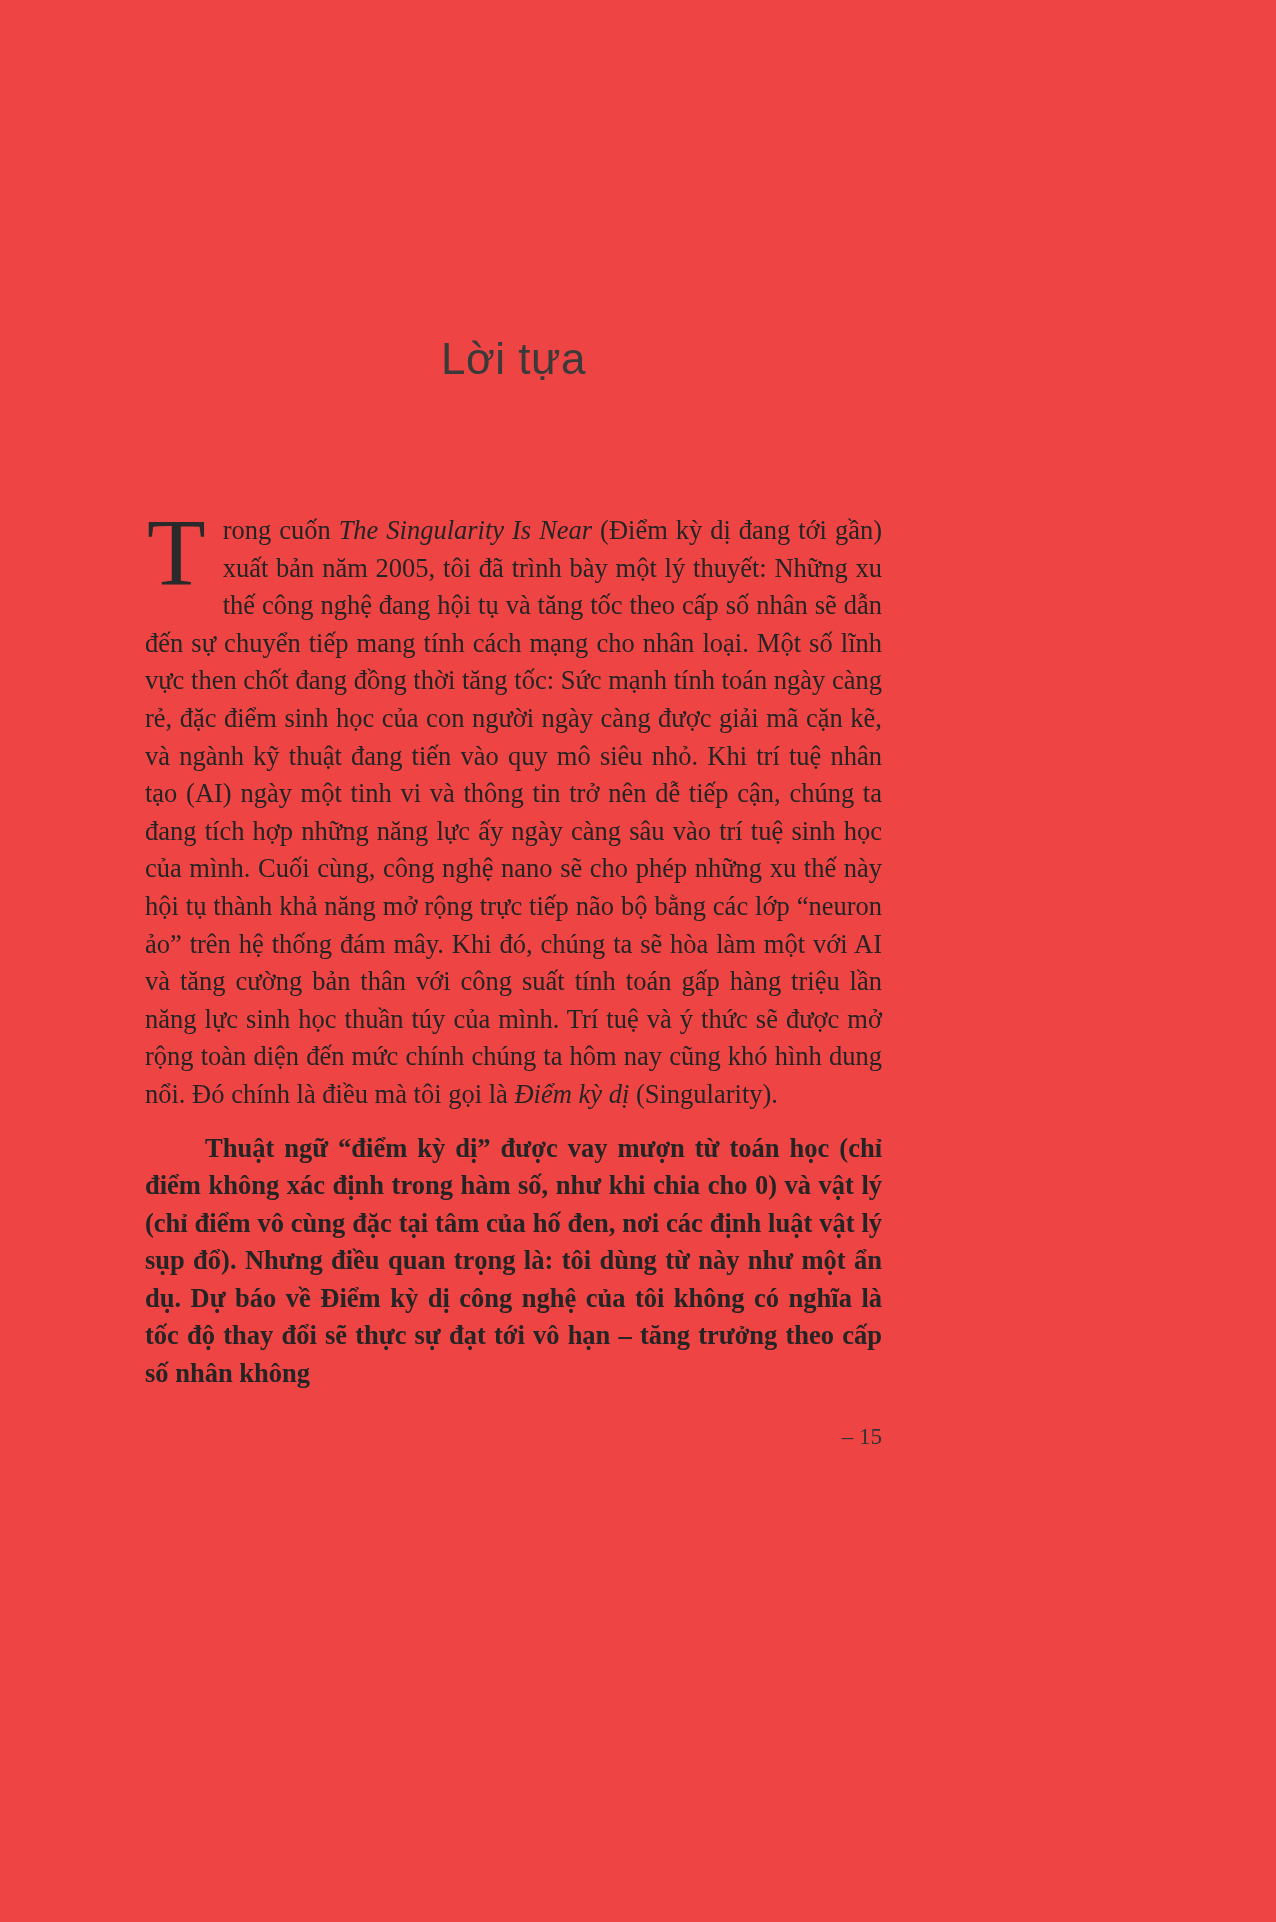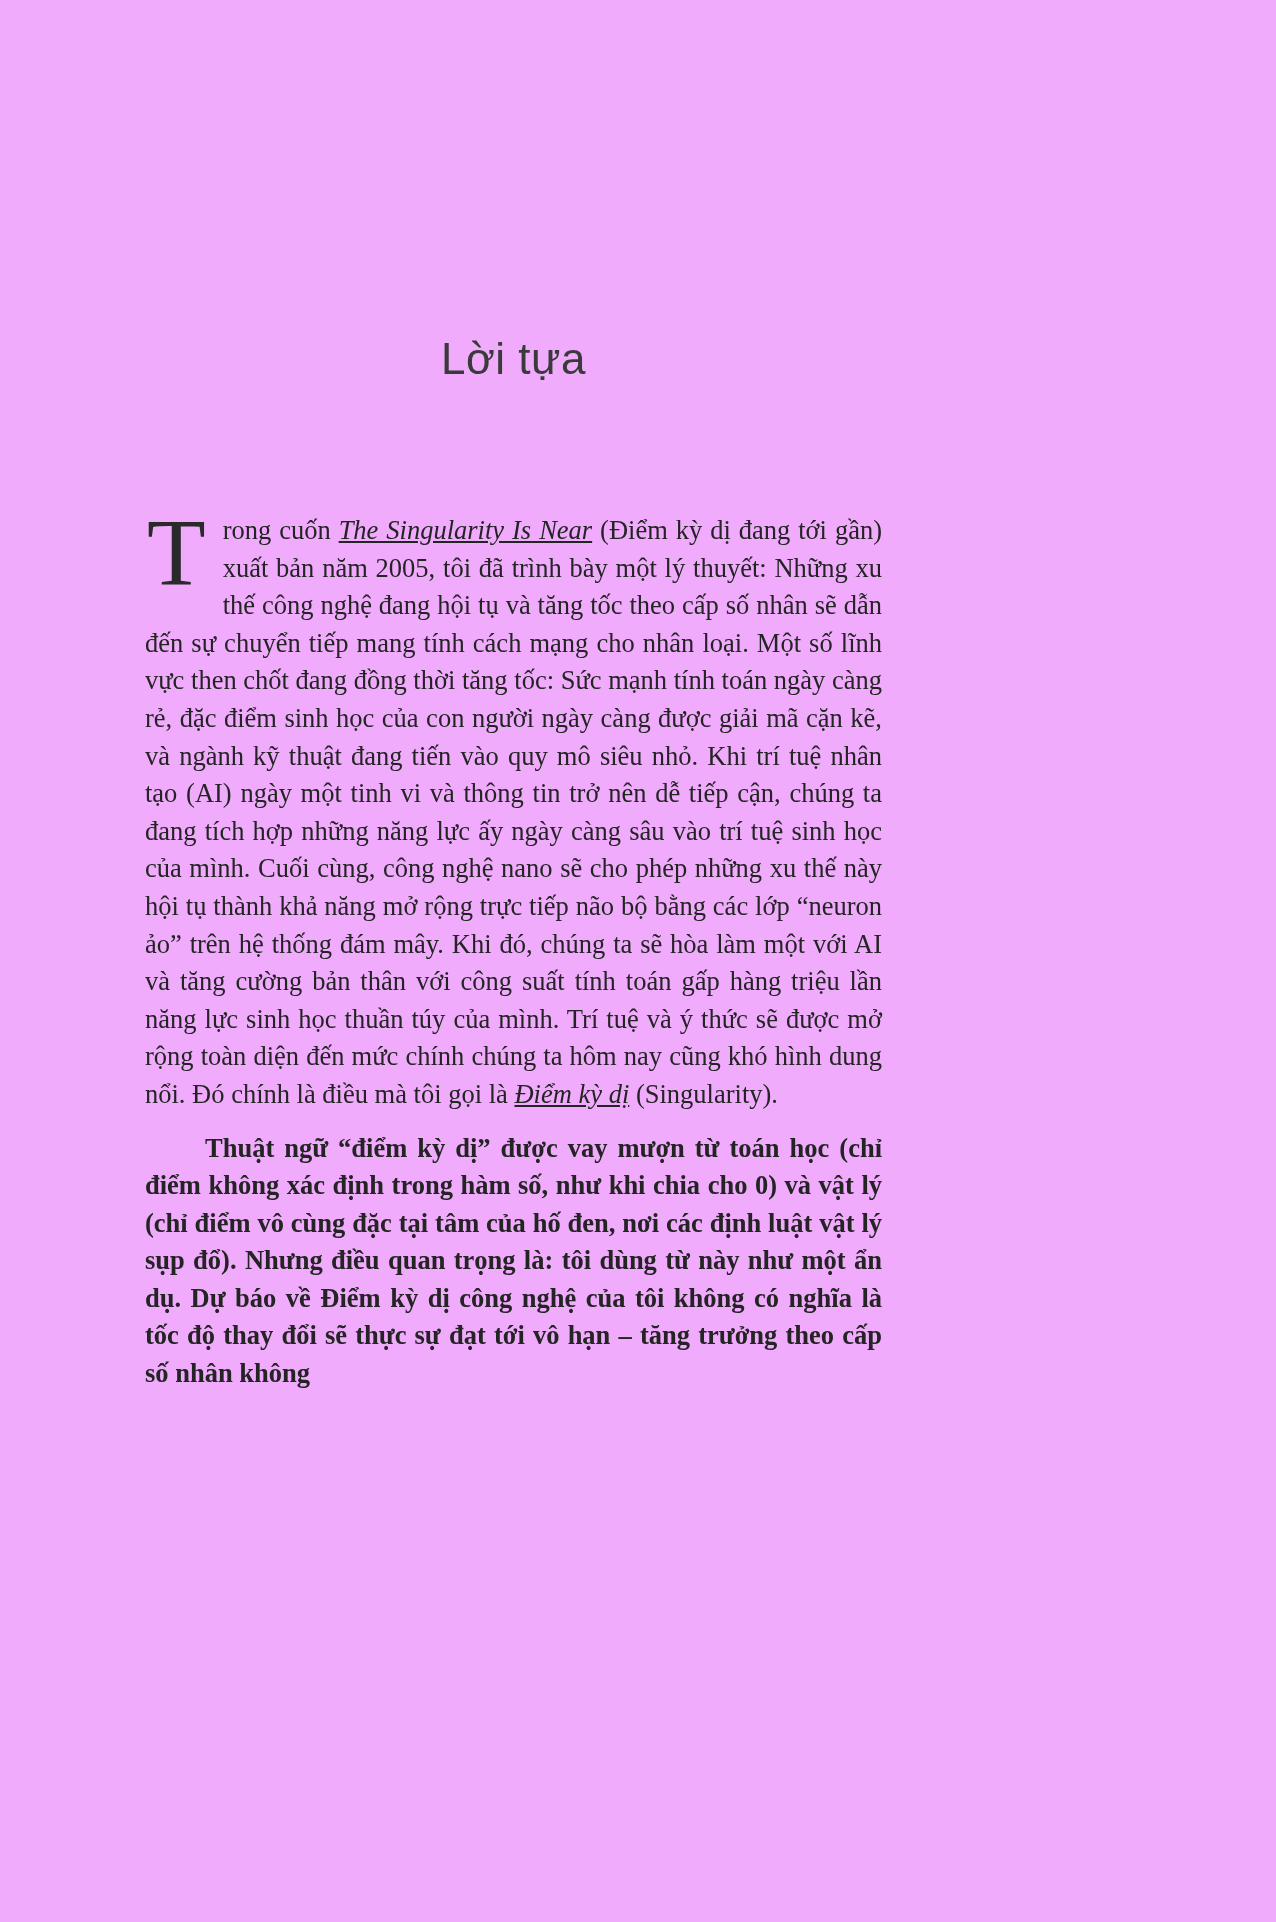--- a/index.html
+++ b/index.html
@@ -8,21 +8,21 @@
     width: 1276px;
     height: 1922px;
     position: relative;
     font-family: "Liberation Serif", "DejaVu Serif", serif;
     color: #242424;
     overflow: hidden;
   }
   .page {
     position: absolute;
     inset: 0;
-    background: #f0abfc;
+    background: #ef4444;
   }
   .chapter-title {
     position: absolute;
     top: 334px;
     left: 145px;
     width: 737px;
     text-align: center;
     font-family: "Liberation Sans", "DejaVu Sans", sans-serif;
     font-weight: 400;
     font-size: 44px;
@@ -46,21 +46,21 @@
     line-height: 72px;
     padding: 5px 17px 0 2px;
     font-weight: 400;
     color: #2a2a2a;
   }
   .para-indent {
     margin-top: 16px;
     text-indent: 60px;
     font-weight: bold;
   }
-  .content em { font-style: italic; text-decoration: underline; }
+  .content em { font-style: italic; }
   .page-number {
     position: absolute;
     top: 1424px;
     left: 145px;
     width: 737px;
     text-align: right;
     font-size: 23px;
     color: #333333;
   }
 </style>
@@ -72,14 +72,15 @@
   <h1 class="chapter-title">Lời tựa</h1>
 
   <div class="content">
 
     <p class="para para-first"><span class="dropcap">T</span><span><span>rong cuốn </span><em>The Singularity Is Near</em><span> (Điểm kỳ dị đang tới gần) xuất bản năm 2005, tôi đã trình bày một lý thuyết: Những xu thế công nghệ đang hội tụ và tăng tốc theo cấp số nhân sẽ dẫn đến sự chuyển tiếp mang tính cách mạng cho nhân loại. Một số lĩnh vực then chốt đang đồng thời tăng tốc: Sức mạnh tính toán ngày càng rẻ, đặc điểm sinh học của con người ngày càng được giải mã cặn kẽ, và ngành kỹ thuật đang tiến vào quy mô siêu nhỏ. Khi trí tuệ nhân tạo (AI) ngày một tinh vi và thông tin trở nên dễ tiếp cận, chúng ta đang tích hợp những năng lực ấy ngày càng sâu vào trí tuệ sinh học của mình. Cuối cùng, công nghệ nano sẽ cho phép những xu thế này hội tụ thành khả năng mở rộng trực tiếp não bộ bằng các lớp “neuron ảo” trên hệ thống đám mây. Khi đó, chúng ta sẽ hòa làm một với AI và tăng cường bản thân với công suất tính toán gấp hàng triệu lần năng lực sinh học thuần túy của mình. Trí tuệ và ý thức sẽ được mở rộng toàn diện đến mức chính chúng ta hôm nay cũng khó hình dung nổi. Đó chính là điều mà tôi gọi là </span><em>Điểm kỳ dị</em><span> (Singularity).</span></span></p>
 
     <p class="para para-indent"><span>Thuật ngữ “điểm kỳ dị” được vay mượn từ toán học (chỉ điểm không xác định trong hàm số, như khi chia cho 0) và vật lý (chỉ điểm vô cùng đặc tại tâm của hố đen, nơi các định luật vật lý sụp đổ). Nhưng điều quan trọng là: tôi dùng từ này như một ẩn dụ. Dự báo về Điểm kỳ dị công nghệ của tôi không có nghĩa là tốc độ thay đổi sẽ thực sự đạt tới vô hạn – tăng trưởng theo cấp số nhân không</span></p>
 
   </div>
 
+  <div class="page-number">– 15</div>
 
 </div>
 
 </body></html>

